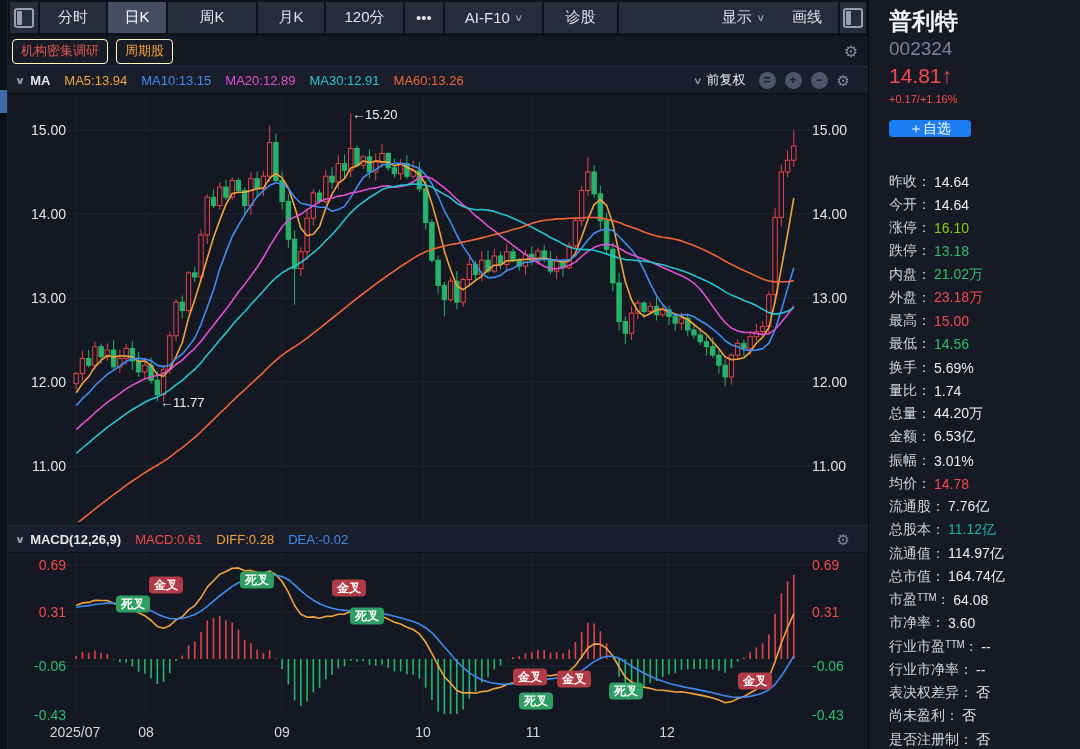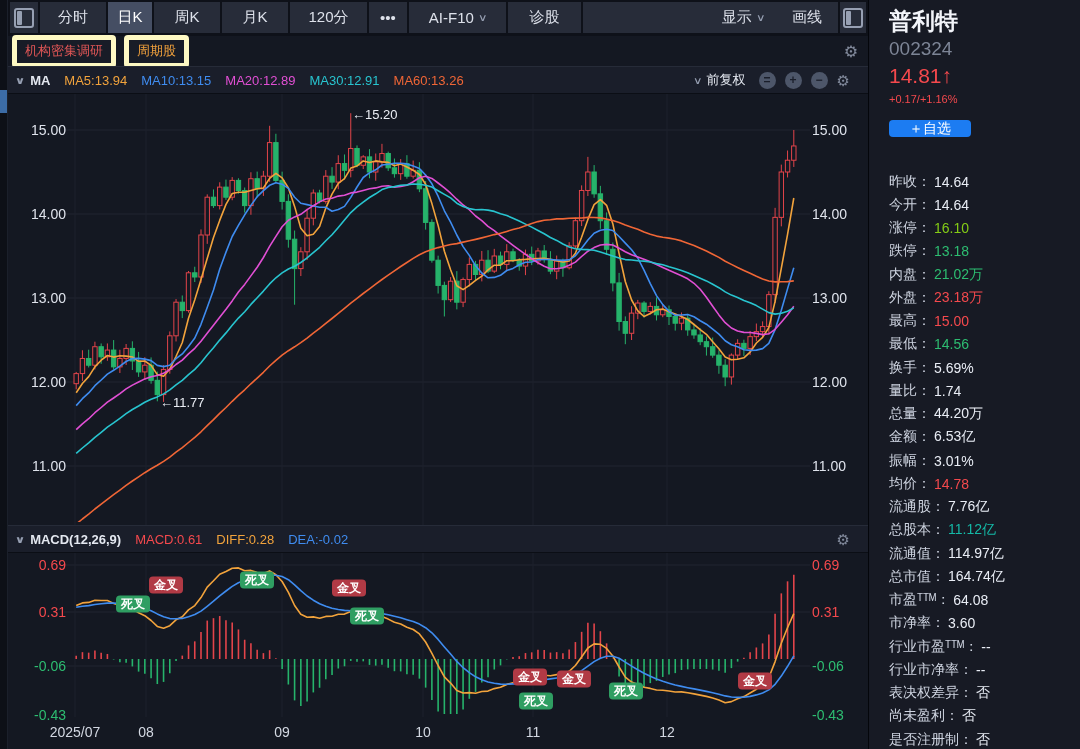--- a/index.html
+++ b/index.html
@@ -18,21 +18,21 @@
     gap:5px; font-size:15px; flex:0 0 auto; cursor:default; }
   .tbtn.active { background:#454e63; color:#ffffff; }
   .tb-right { flex:1 1 auto; background:#272c39; display:flex; align-items:center; justify-content:flex-end; gap:28px; padding-right:16px; }
   .tb-right .item { display:flex; align-items:center; gap:5px; color:#dde1ea; font-size:15px; }
   .chev { font-size:10px; color:#97a0b3; transform:scaleX(1.3); }
   .ptoggle { width:16px; height:16px; border:2px solid #97a0b3; border-radius:3px; position:relative; background:transparent; }
   .ptoggle::before { content:""; position:absolute; left:1px; top:1px; bottom:1px; width:5px; background:#97a0b3; border-radius:1px; }
   
   .tagsrow { position:absolute; left:8px; top:38px; width:860px; height:27px; background:#141822;
     display:flex; align-items:center; gap:8px; padding-left:4px; box-sizing:border-box; }
-  .chip { border:5px solid #fef9c3; border-radius:4px; font-size:13px; padding:2px 8px 3px; background:#181c27; }
+  .chip { border:1px solid #fef9c3; border-radius:4px; font-size:13px; padding:2px 8px 3px; background:#181c27; }
   .gear { position:absolute; right:10px; top:50%; transform:translateY(-50%); color:#828a9c; font-size:16px; line-height:1; }
   .gear::before { content:"⚙"; }
   
   .indrow { position:absolute; left:8px; width:860px; background:#1a1e2a; border-top:1px solid #262b38; border-bottom:1px solid #0b0e15;
     display:flex; align-items:center; font-size:13px; box-sizing:border-box; color:#e4e8f0; }
   .indrow .lead { margin-left:8px; display:flex; align-items:center; gap:6px; font-weight:bold; }
   .indrow .vals { display:flex; gap:14px; margin-left:14px; font-weight:normal; }
   .marow { top:66px; height:28px; }
   .macdrow { top:525px; height:28px; }
   .marow-right { position:absolute; right:8px; display:flex; align-items:center; gap:9px; }
@@ -73,24 +73,24 @@
   </div>
 
   <div class="topbar">
     <div class="tbtn" style="width:28px">
       <span class="ptoggle"></span>
     </div>
     <div id="tabwrap" style="display:flex;gap:2px;flex:1 1 auto;">
         <div class="tbtn" style="width: 66px;">
           <span>分时</span>
         </div>
-        <div class="tbtn active" style="width: 44px;">
+        <div class="tbtn active" style="width: 58px;">
           <span>日K</span>
         </div>
-        <div class="tbtn" style="width: 66px;">
+        <div class="tbtn" style="width: 88px;">
           <span>周K</span>
         </div>
         <div class="tbtn" style="width: 66px;">
           <span>月K</span>
         </div>
         <div class="tbtn" style="width: 77px;">
           <span>120分</span>
         </div>
         <div class="tbtn" style="width: 38px;">
           <span>•••</span>

